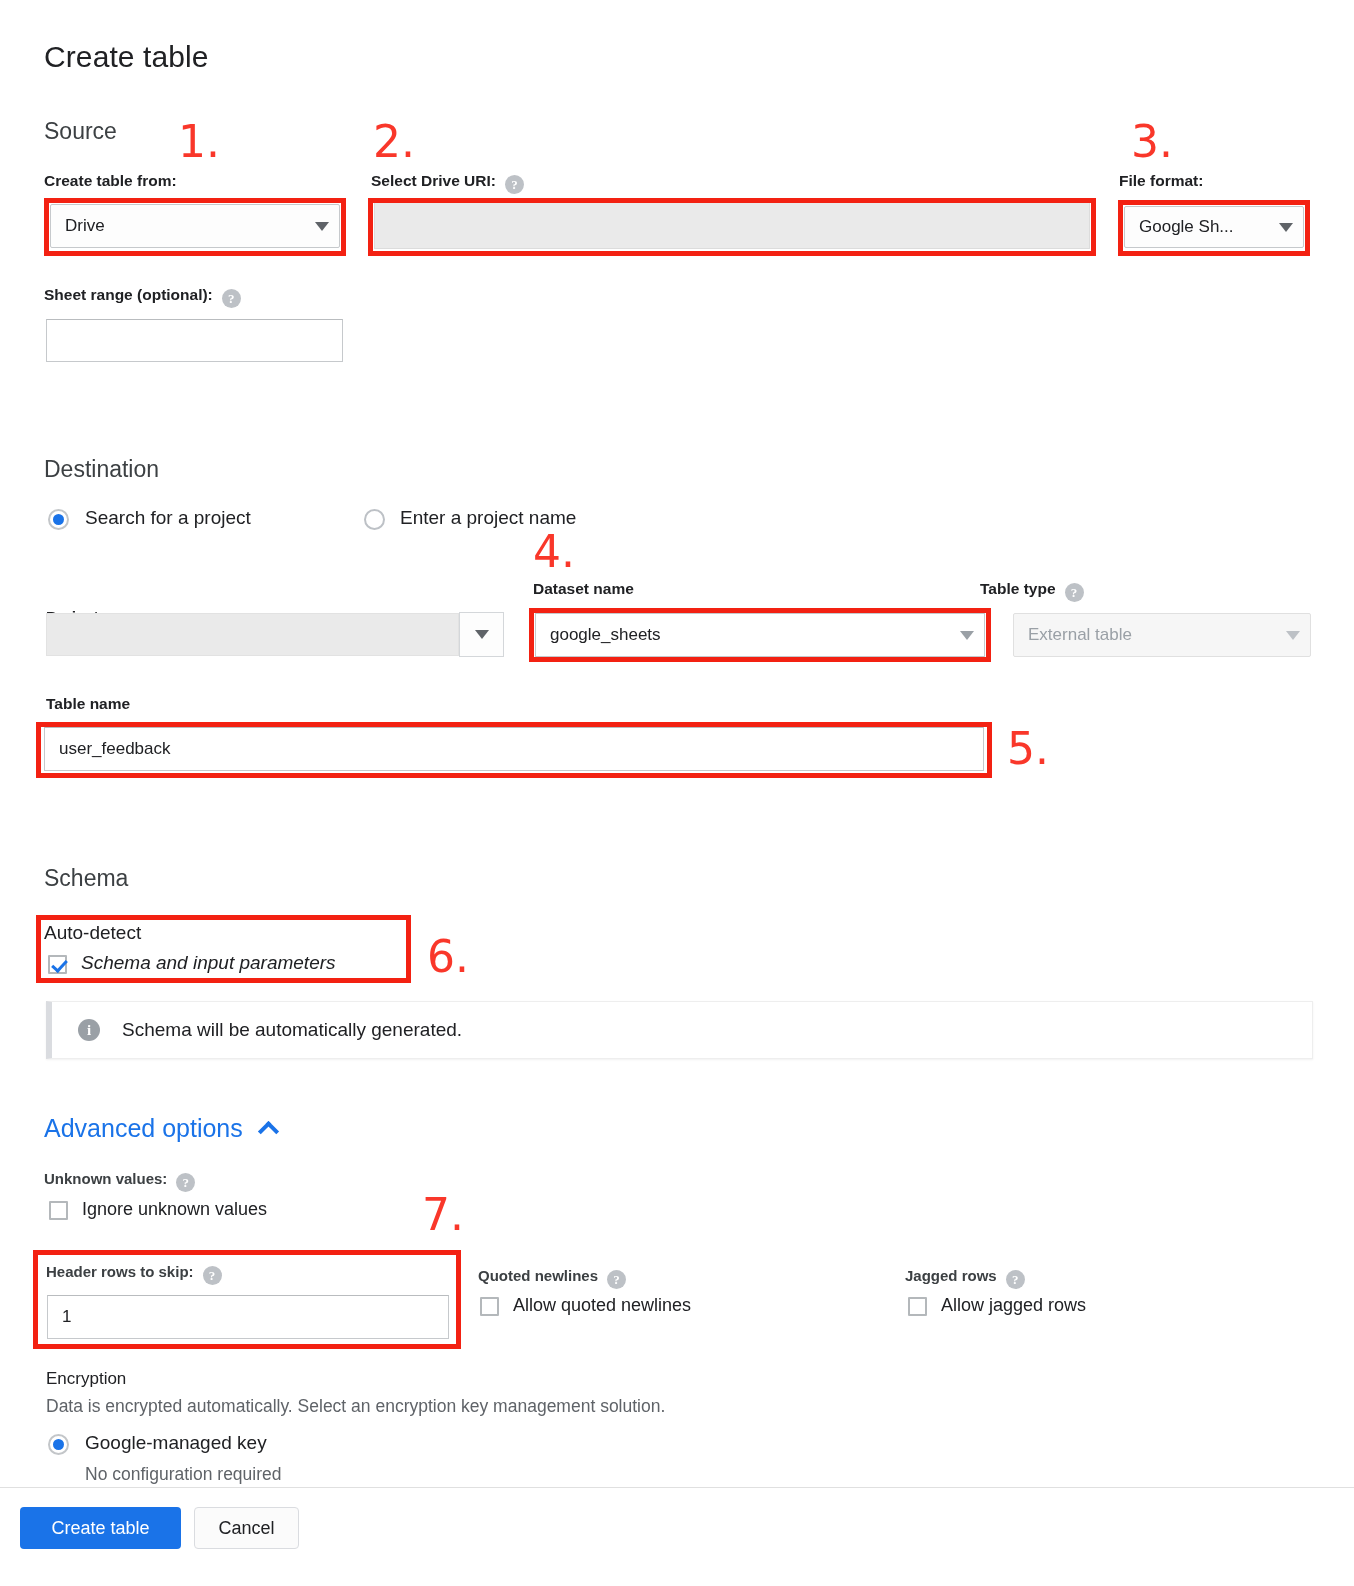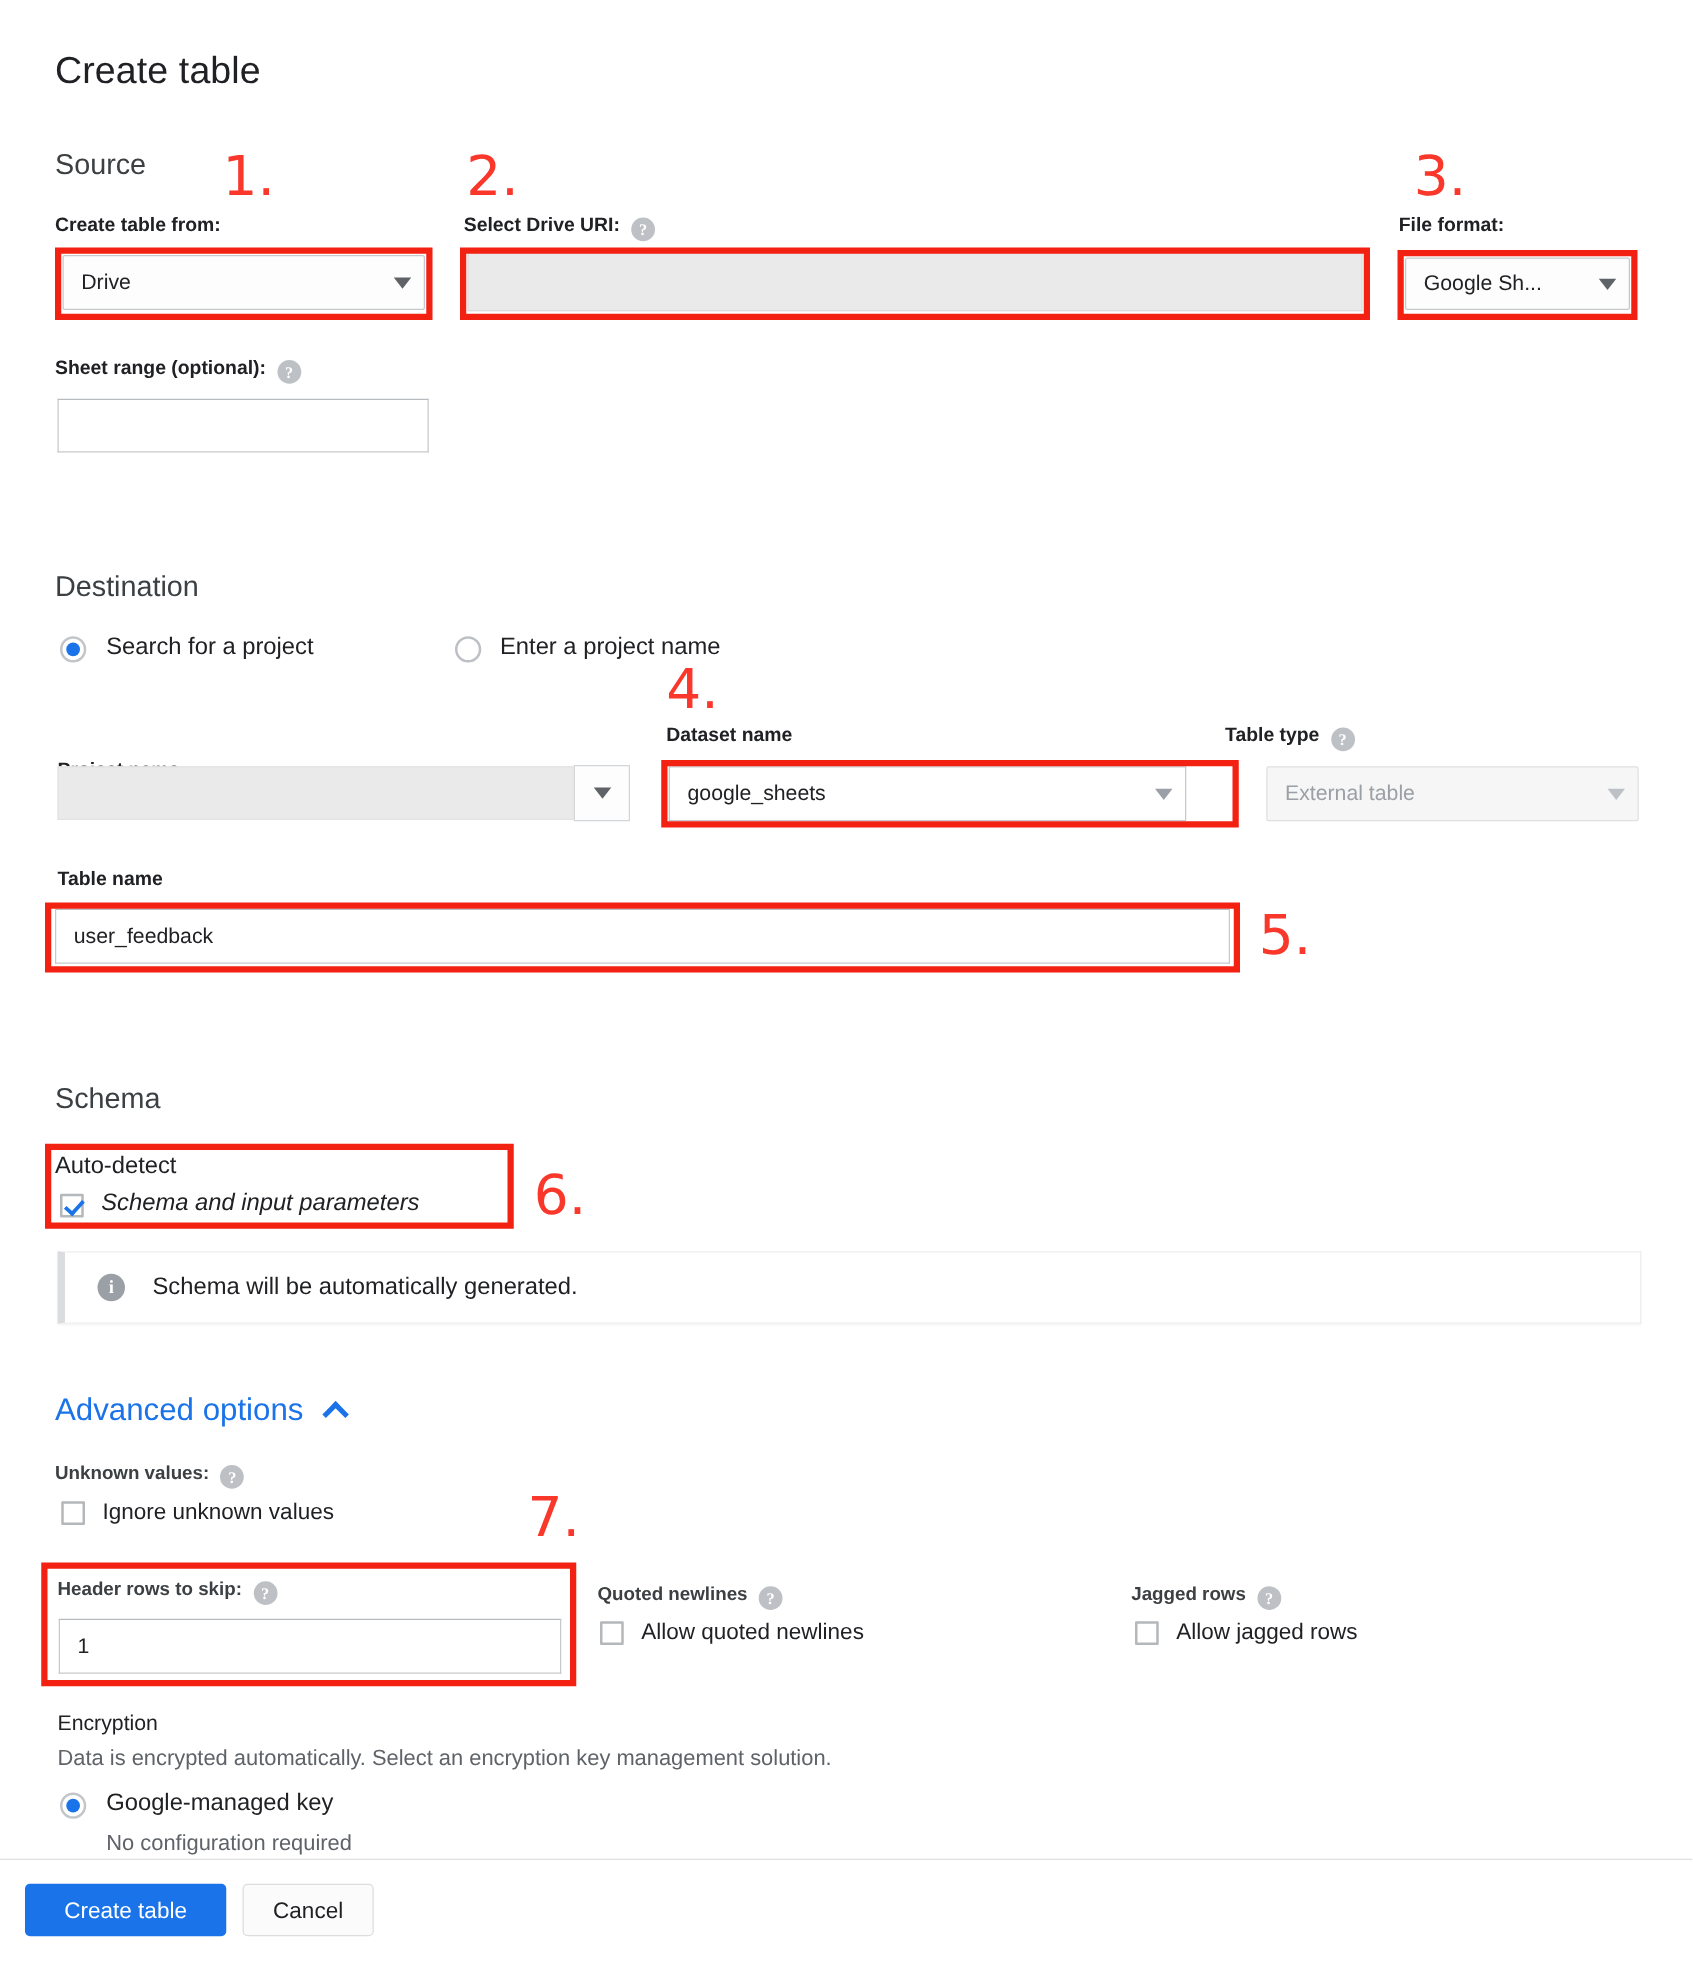--- a/index.html
+++ b/index.html
@@ -345,21 +345,21 @@
 <div class="radio" style="left:364px; top:509px;"></div>
 <div class="radio-label" style="left:400px; top:507px;">Enter a project name</div>
 
 <div class="field-label" style="left:46px; top:580px;margin-top:28px;">Project name</div>
 <div class="pn-field" style="left:46px; top:613px; width:413px; height:43px;"></div>
 <div class="pn-btn" style="left:459px; top:612px; width:45px; height:45px;">
   <span class="caret" style="margin-left:0;"></span>
 </div>
 
 <div class="field-label" style="left:533px; top:580px;">Dataset name</div>
-<div class="select-box flat" style="left:535px; top:613px; width:414px; height:44px;">
+<div class="select-box flat" style="left:535px; top:613px; width:450px; height:44px;">
   <span class="sel-text">google_sheets</span>
   <span class="caret light"></span>
 </div>
 <div class="redbox" style="left:529px; top:608px; width:462px; height:54px;"></div>
 <div class="rednum" style="left:533px; top:530px;">4.</div>
 
 <div class="field-label" style="left:980px; top:580px;">
   <span>Table type</span><span class="help-icon">?</span>
 </div>
 <div class="select-box disabled" style="left:1013px; top:613px; width:298px; height:44px;">

